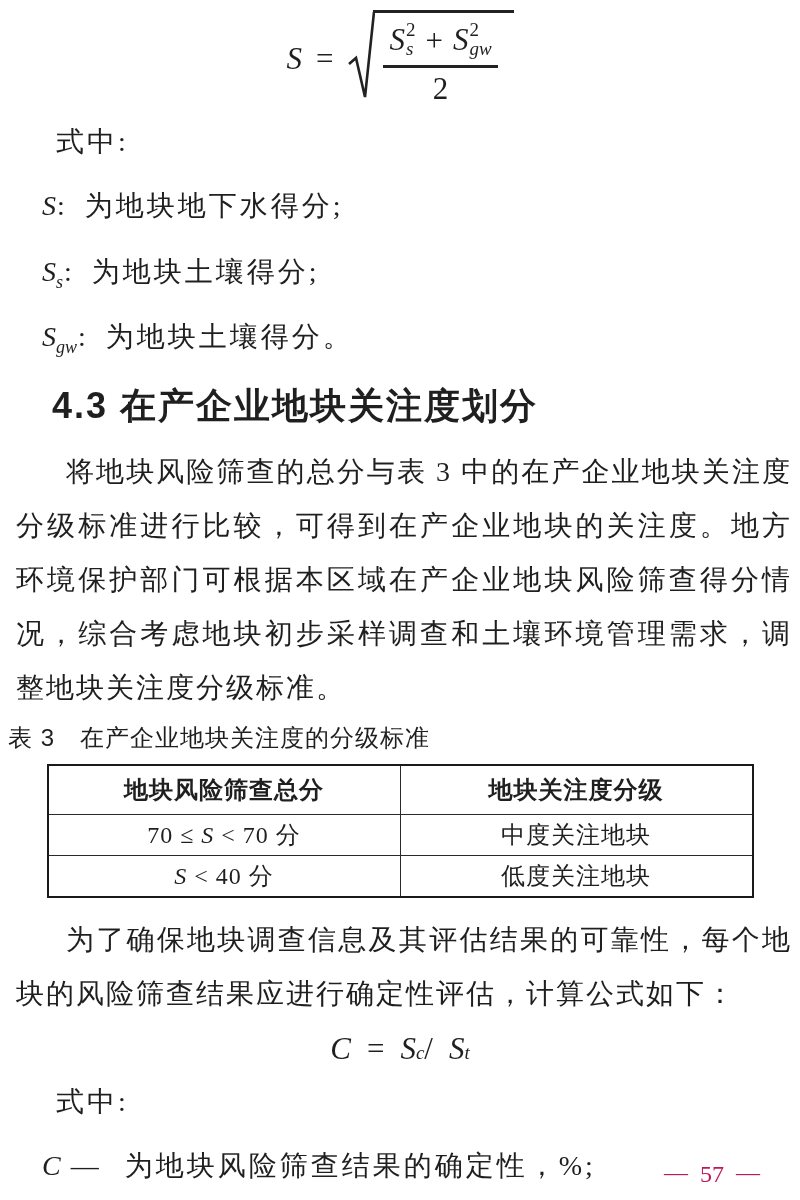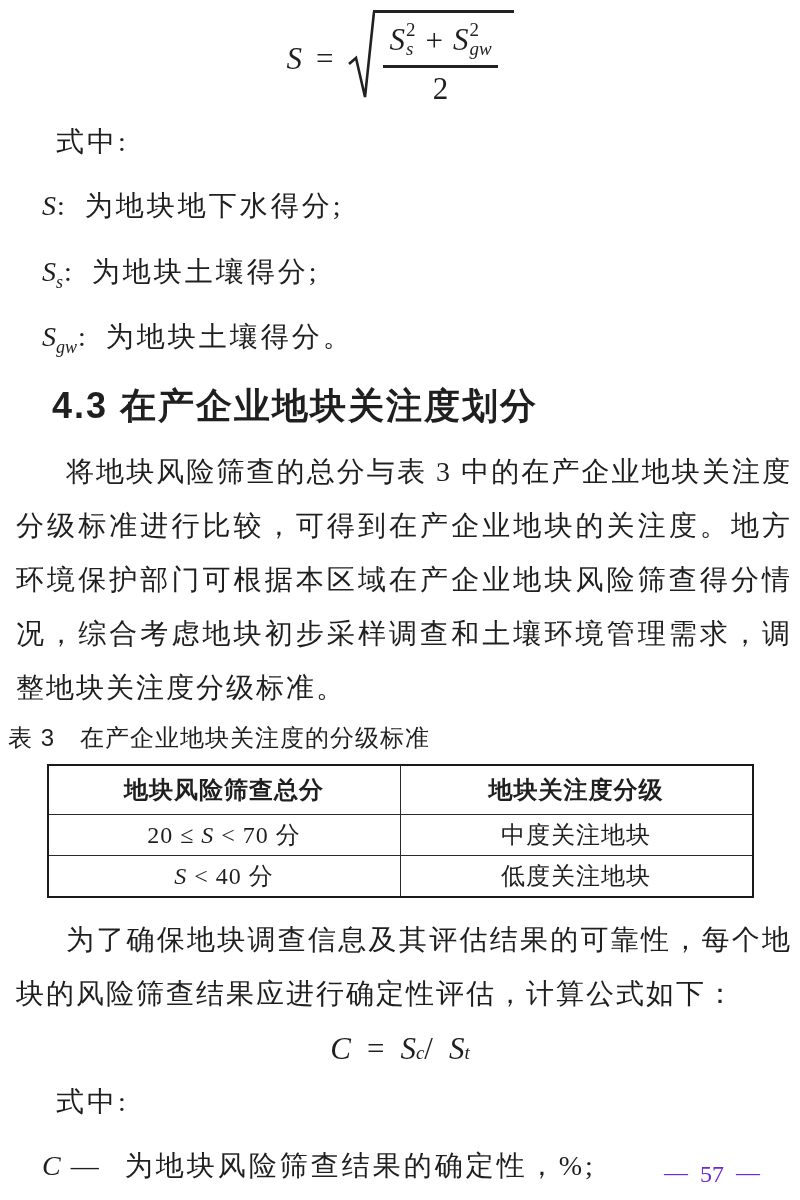--- a/index.html
+++ b/index.html
@@ -49,21 +49,21 @@
   table.grading td{height:40px;font-size:24px;letter-spacing:1px;}
   table.grading td .sym{font-style:italic;}
   
   .f2{display:flex;justify-content:center;align-items:baseline;font-size:31px;margin-top:10px;}
   .f2 .lhs{font-style:italic;margin-right:16px;}
   .f2 .eq{margin-right:16px;}
   .f2 .base{font-style:italic;}
   .f2 sub{font-size:19px;font-style:italic;}
   .f2 .slash{margin-right:16px;}
   
-  .footer{position:absolute;right:28px;bottom:12px;font-size:24px;color:#6d28d9;}
+  .footer{position:absolute;right:28px;bottom:12px;font-size:24px;color:#be185d;}
   .footer .dash{display:inline-block;margin:0 12px;transform:translateY(-2px);}
 </style>
 </head>
 <body>
 
 <div class="page">
 
   <div class="formula-display">
     <span class="f1">
       <span class="lhs">S</span>
@@ -112,21 +112,21 @@
 
   <div class="tbl-caption">表 3　在产企业地块关注度的分级标准</div>
 
   <table class="grading">
     <tbody>
         <tr>
       <th>地块风险筛查总分</th>
       <th>地块关注度分级</th>
     </tr>
     <tr>
-      <td><span>20 ≤ </span><span class="sym">S</span><span> &lt; 70 分</span></td>
+      <td><span>70 ≤ </span><span class="sym">S</span><span> &lt; 70 分</span></td>
       <td>中度关注地块</td>
     </tr>
     <tr>
       <td><span></span><span class="sym">S</span><span> &lt; 40 分</span></td>
       <td>低度关注地块</td>
     </tr>
   </tbody>
     </table>
 
   <p class="para">为了确保地块调查信息及其评估结果的可靠性，每个地块的风险筛查结果应进行确定性评估，计算公式如下：</p>

